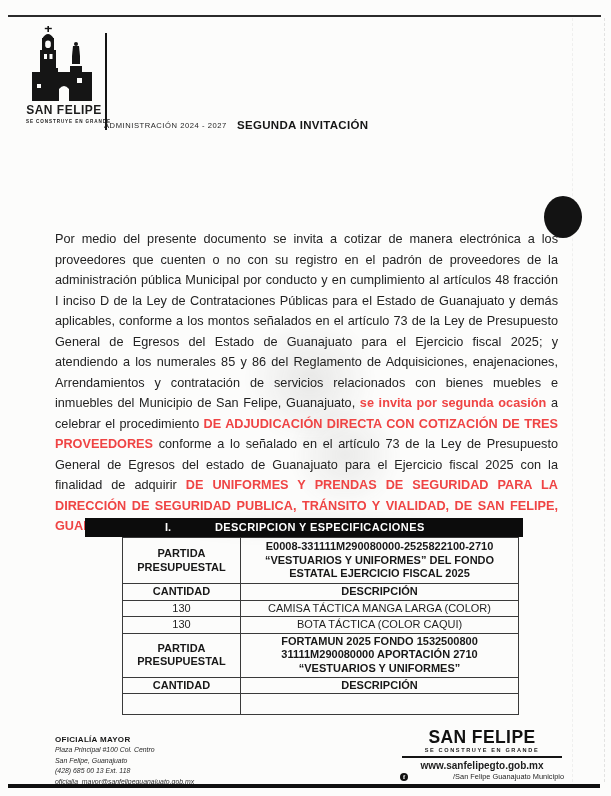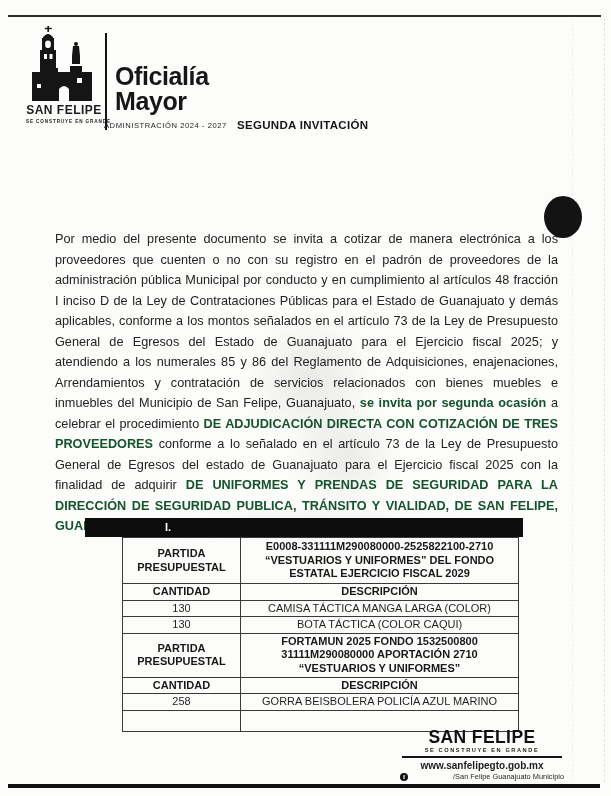--- a/index.html
+++ b/index.html
@@ -43,21 +43,21 @@
   .title-par{
     position:absolute;left:55px;top:148px;width:503px;
     font-size:12.2px;font-weight:bold;line-height:17.6px;
     text-align:justify;letter-spacing:.1px;color:#191919;
   }
   .body-par{
     position:absolute;left:55px;top:229px;width:503px;
     font-size:12.7px;line-height:20.5px;text-align:justify;
     color:#232323;word-spacing:.5px;
   }
-  .body-par .b{font-weight:bold;color:#14532d;}
+  .body-par .b{font-weight:bold;color:#ef4444;}
 
   
   .tbl-bar{
     position:absolute;left:85px;top:518px;width:438px;height:19px;
     background:#0c0c0c;color:#fff;
   }
   .tbl-bar .num{position:absolute;left:80px;top:3px;font-size:11px;font-weight:bold;}
   .tbl-bar .ttl{position:absolute;left:130px;top:3px;font-size:11px;font-weight:bold;letter-spacing:.4px;white-space:nowrap;}
   table.spec{
     position:absolute;left:122px;top:537px;width:396px;
@@ -130,43 +130,40 @@
         <rect x="48" y="52" width="5" height="5"></rect>
         <rect x="8" y="58" width="4" height="4"></rect>
       </g>
     </svg>
     <div class="logo-wordmark">SAN FELIPE</div>
     <div class="logo-tagline">SE CONSTRUYE EN GRANDE</div>
   </div>
 
   <div class="logo-divider"></div>
 
-  <div class="dept">
-    <div class="big">Oficialía</div>
-    <div class="big">Mayor</div>
-  </div>
   <div class="admin-label">ADMINISTRACIÓN 2024 - 2027</div>
   <div class="doc-type">SEGUNDA INVITACIÓN</div>
 
 
   <div class="body-par"><span>Por medio del presente documento se invita a cotizar de manera electrónica a los proveedores que cuenten o no con su registro en el padrón de proveedores de la administración pública Municipal por conducto y en cumplimiento al artículos 48 fracción I inciso D de la Ley de Contrataciones Públicas para el Estado de Guanajuato y demás aplicables, conforme a los montos señalados en el artículo 73 de la Ley de Presupuesto General de Egresos del Estado de Guanajuato para el Ejercicio fiscal 2025; y atendiendo a los numerales 85 y 86 del Reglamento de Adquisiciones, enajenaciones, Arrendamientos y contratación de servicios relacionados con bienes muebles e inmuebles del Municipio de San Felipe, Guanajuato, </span><span class="b">se invita por segunda ocasión</span><span> a celebrar el procedimiento </span><span class="b">DE ADJUDICACIÓN DIRECTA CON COTIZACIÓN DE TRES PROVEEDORES</span><span> conforme a lo señalado en el artículo 73 de la Ley de Presupuesto General de Egresos del estado de Guanajuato para el Ejercicio fiscal 2025 con la finalidad de adquirir </span><span class="b">DE UNIFORMES Y PRENDAS DE SEGURIDAD PARA LA DIRECCIÓN DE SEGURIDAD PUBLICA, TRÁNSITO Y VIALIDAD, DE SAN FELIPE, GUANAJUATO.</span><span> Con las siguientes especificaciones.</span></div>
 
   <div class="tbl-bar">
     <span class="num">I.</span>
+    <span class="ttl">DESCRIPCION Y ESPECIFICACIONES</span>
   </div>
 
   <table class="spec">
     <colgroup>
         <col class="c1">
         <col class="c2">
       </colgroup>
     <tbody>
       <tr class="r1 lbl">
         <td>PARTIDA PRESUPUESTAL</td>
-        <td>E0008-331111M290080000-2525822100-2710 “VESTUARIOS Y UNIFORMES” DEL FONDO ESTATAL EJERCICIO FISCAL 2029</td>
+        <td>E0008-331111M290080000-2525822100-2710 “VESTUARIOS Y UNIFORMES” DEL FONDO ESTATAL EJERCICIO FISCAL 2025</td>
       </tr>
       <tr class="r2 lbl">
         <td>CANTIDAD</td>
         <td>DESCRIPCIÓN</td>
       </tr>
       <tr class="r3">
         <td>130</td>
         <td>CAMISA TÁCTICA MANGA LARGA (COLOR)</td>
       </tr>
       <tr class="r4">
@@ -174,31 +171,34 @@
         <td>BOTA TÁCTICA (COLOR CAQUI)</td>
       </tr>
       <tr class="r5 lbl">
         <td>PARTIDA PRESUPUESTAL</td>
         <td>FORTAMUN 2025 FONDO 1532500800 31111M290080000 APORTACIÓN 2710 “VESTUARIOS Y UNIFORMES”</td>
       </tr>
       <tr class="r6 lbl">
         <td>CANTIDAD</td>
         <td>DESCRIPCIÓN</td>
       </tr>
-      <tr class="r7">
-        <td>258</td>
-        <td>GORRA BEISBOLERA POLICÍA AZUL MARINO</td>
-      </tr>
       <tr class="r8">
         <td></td>
         <td></td>
       </tr>
     </tbody>
   </table>
 
+  <div class="foot-left">
+    <div class="t">OFICIALÍA MAYOR</div>
+    <div class="l">Plaza Principal #100 Col. Centro</div>
+    <div class="l">San Felipe, Guanajuato</div>
+    <div class="l">(428) 685 00 13 Ext. 118</div>
+    <div class="l">oficialia_mayor@sanfelipeguanajuato.gob.mx</div>
+  </div>
 
   <div class="foot-right">
     <div class="brand">SAN FELIPE</div>
     <div class="tag">SE CONSTRUYE EN GRANDE</div>
     <div class="rule"></div>
     <div class="web">www.sanfelipegto.gob.mx</div>
     <div class="fb">
       <span class="fb-icon">f</span>
       <span>/San Felipe Guanajuato Municipio</span>
     </div>

